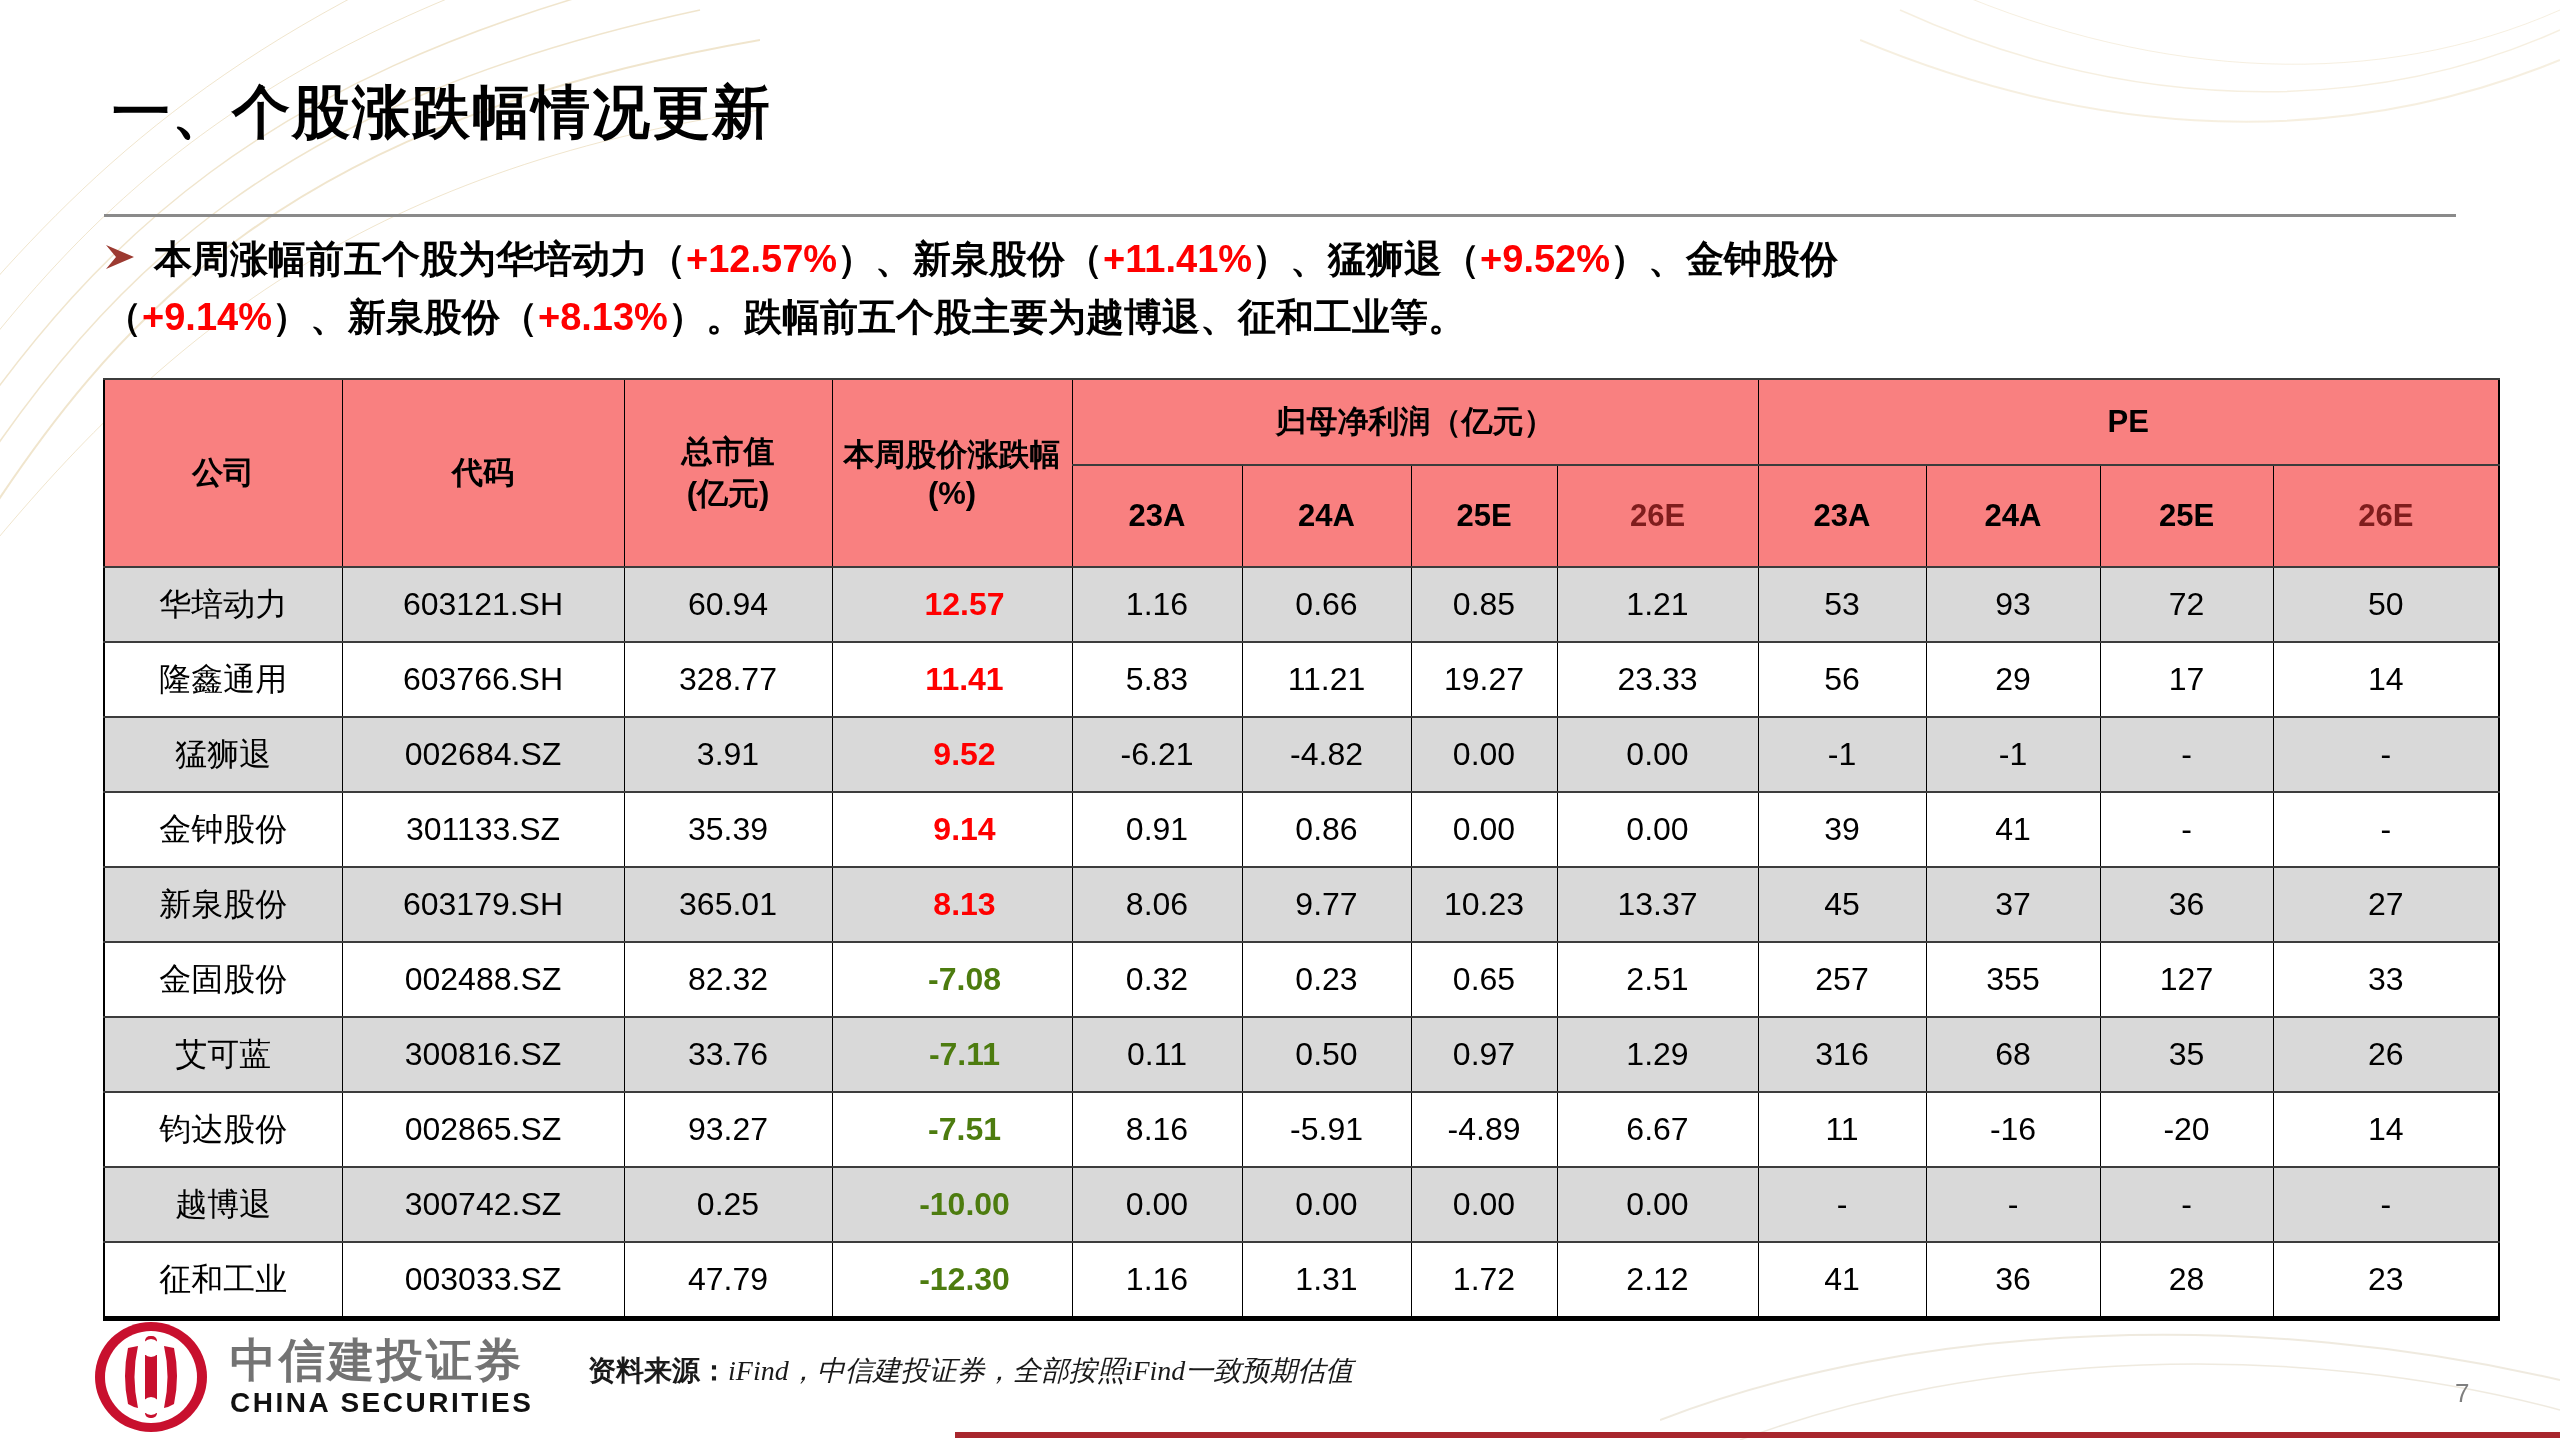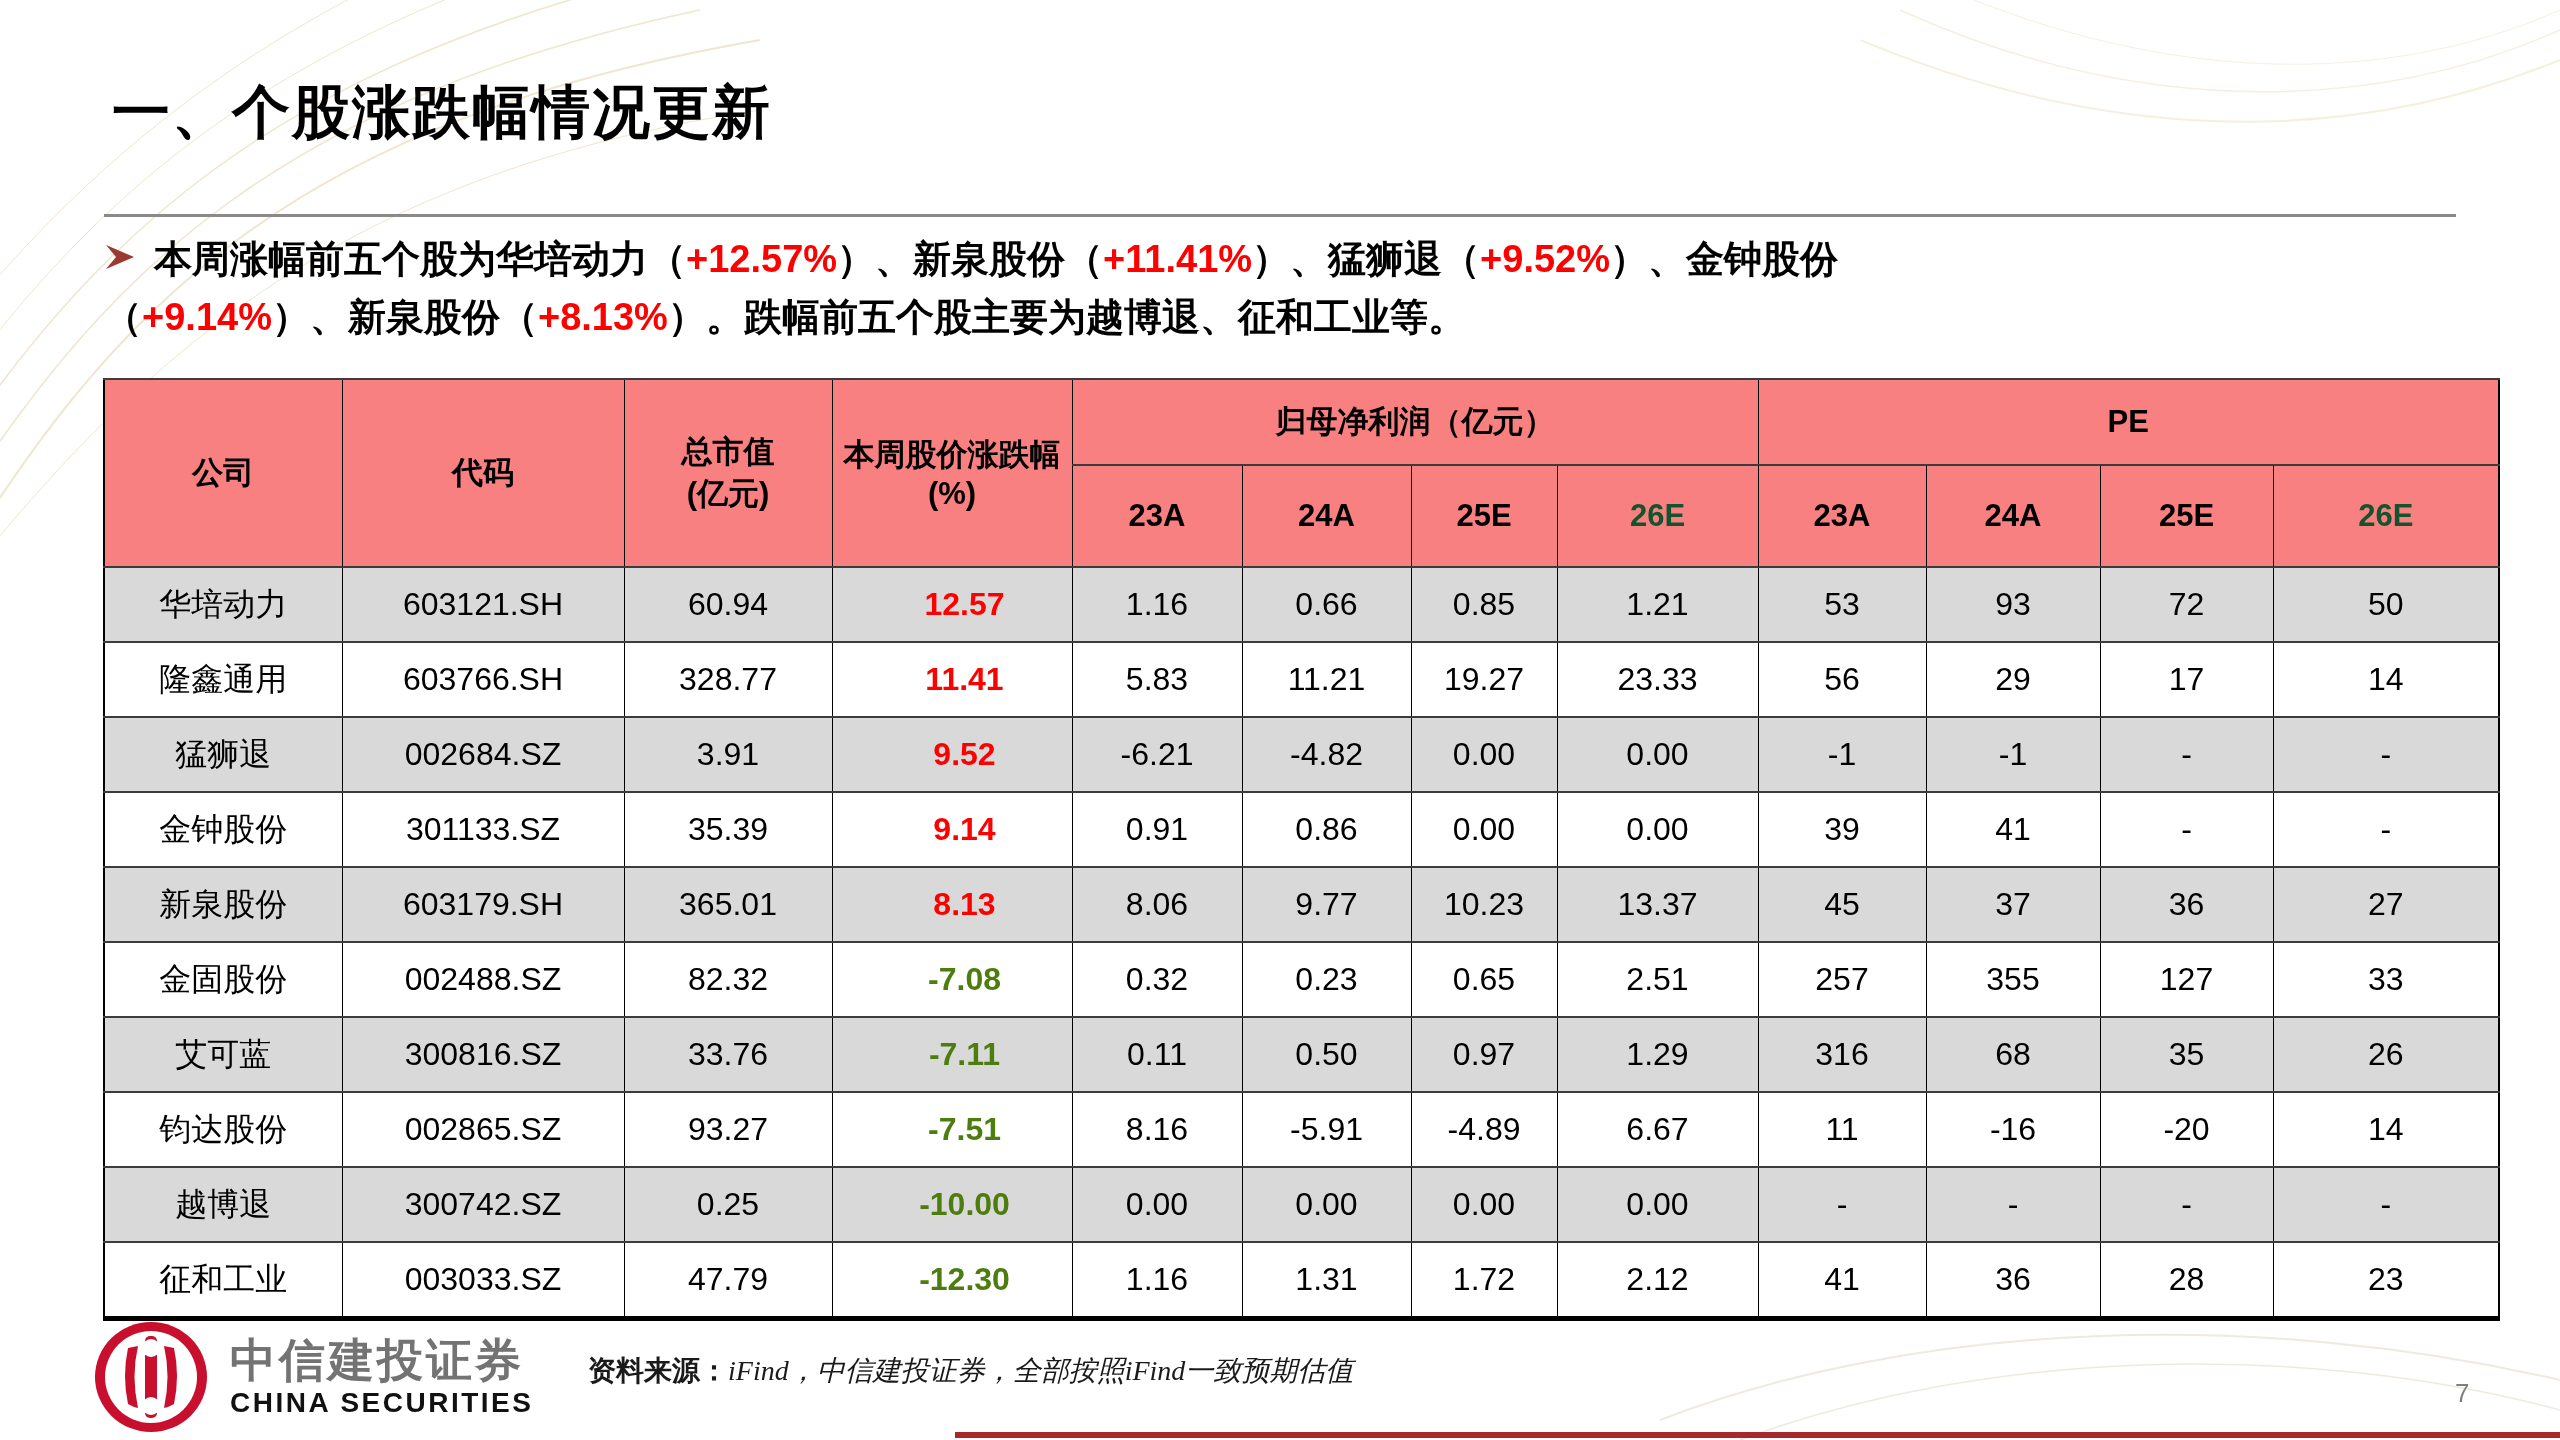--- a/index.html
+++ b/index.html
@@ -37,21 +37,21 @@
     border-left:1px solid #000;border-right:1px solid #000;
     border-top:2px solid #3c3c3c;border-bottom:2px solid #3c3c3c;
     padding:0 4px;overflow:hidden;
   }
   table.stock{border:2px solid #000;}
   table.stock thead th{
     background:#F98080;font-weight:700;font-size:31px;color:#000;
   }
   table.stock thead tr.grp th{height:84px;}
   table.stock thead tr.sub th{height:100px;}
-  table.stock thead th.white{color:#14532d;margin-top:44px;}
+  table.stock thead th.white{color:#7f1d1d;margin-top:44px;}
   table.stock tbody td{height:73px;background:#ffffff;}
   table.stock tbody tr:nth-child(odd) td{background:#D9D9D9;}
   table.stock tbody td.chg{font-weight:700;padding-left:29px;}
   table.stock tbody td.pos{color:#ff0000;}
   table.stock tbody td.neg{color:#4d7c0f;}
   table.stock tbody tr:last-child td{border-bottom:5px solid #000;}
 
   .footer-logo{
     position:absolute;left:92px;top:1318px;display:flex;align-items:center;gap:20px;
   }

